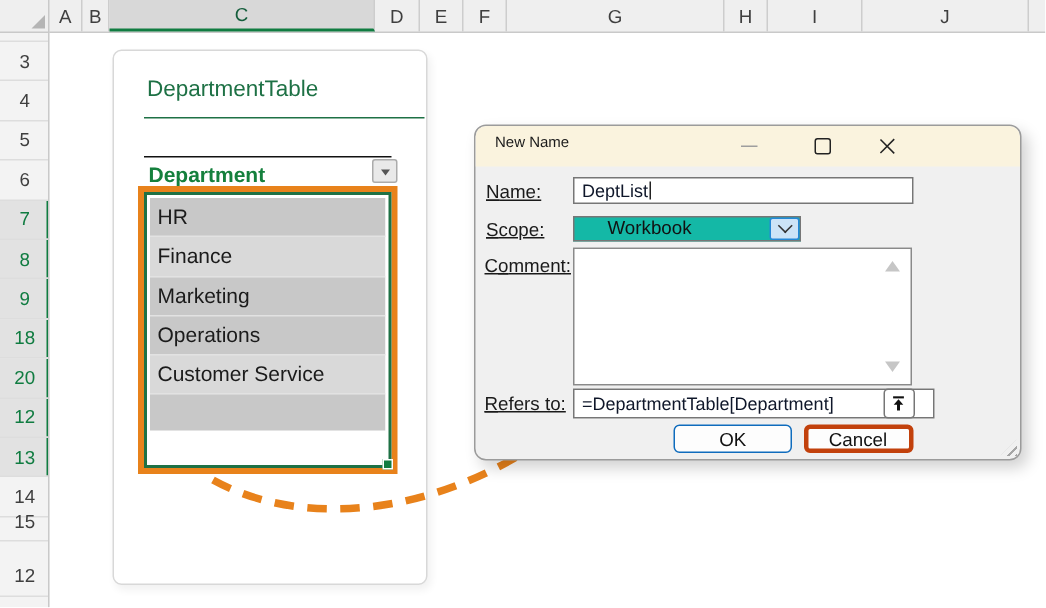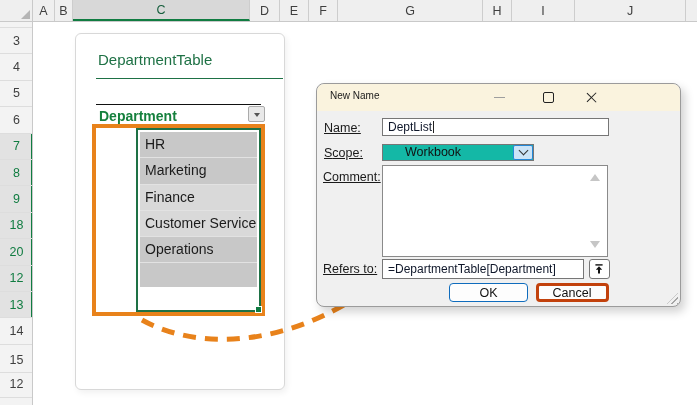--- a/index.html
+++ b/index.html
@@ -29,21 +29,21 @@
   .title-underline{position:absolute;left:20px;top:44px;width:187px;border-top:1.5px solid #1E7145;}
   .tbl-topline{position:absolute;left:20px;top:70px;width:165px;border-top:1.6px solid #111;}
   .tbl-header{position:absolute;left:23px;top:74px;font-size:14px;font-weight:bold;color:#15803d;}
   .filter-btn{position:absolute;left:172px;top:72px;width:17px;height:16px;background:#E9E9E9;
     border:1px solid #ABABAB;border-radius:2px;display:flex;align-items:center;justify-content:center;box-sizing:border-box;}
   .filter-tri{width:0;height:0;border:3.5px solid transparent;border-top:4.5px solid #555;margin-top:4px;}
 
   
   .selection{position:absolute;left:92px;top:124px;width:173px;height:192px;
     border:4px solid #E8821B;box-sizing:border-box;}
-  .sel-green{position:absolute;inset:0;border:2px solid #1E7145;margin-left:40px;}
+  .sel-green{position:absolute;inset:0;border:2px solid #1E7145;}
   .tbl-rows{position:absolute;inset:2px;overflow:hidden;}
   .trow{box-sizing:border-box;font-size:14px;color:#1B1B1B;line-height:25px;padding-left:5px;
     border-bottom:1px solid #E2E2E2;}
   .trow.odd{background:#C8C8C8;}
   .trow.even{background:#D9D9D9;}
   .fill-handle{position:absolute;right:-3px;bottom:-3px;width:7px;height:7px;background:#107C41;
     border:1.5px solid #fff;box-sizing:border-box;}
 
   
   .dialog{position:absolute;left:316px;top:83px;width:365px;height:224px;background:#F0F0F0;
@@ -112,43 +112,43 @@
       <div class="rowcell" style="top: 58.8px;">5</div>
       <div class="rowcell" style="top: 85.2px;">6</div>
       <div class="rowcell sel" style="top: 111.6px;">7</div>
       <div class="rowcell sel" style="top: 138px;">8</div>
       <div class="rowcell sel" style="top: 164.4px;">9</div>
       <div class="rowcell sel" style="top: 190.8px;">18</div>
       <div class="rowcell sel" style="top: 217.2px;">20</div>
       <div class="rowcell sel" style="top: 243.6px;">12</div>
       <div class="rowcell sel" style="top: 270px;">13</div>
       <div class="rowcell" style="top: 296.4px;">14</div>
-      <div class="rowcell" style="top: 325px;">15</div>
+      <div class="rowcell" style="top: 313px;">15</div>
       <div class="rowcell" style="top: 349.2px;">12</div>
       <div class="rowcell" style="top: 375.6px;">17</div>
     </div>
 
   <div class="card">
     <div class="card-title">DepartmentTable</div>
     <div class="title-underline"></div>
     <div class="tbl-topline"></div>
     <div class="tbl-header">Department</div>
     <div class="filter-btn">
       <div class="filter-tri"></div>
     </div>
   </div>
 
   <div class="selection">
     <div class="sel-green">
       <div class="tbl-rows">
           <div class="trow odd" style="height: 26.3px;">HR</div>
+          <div class="trow even" style="height: 26.3px;">Finance</div>
           <div class="trow odd" style="height: 26.3px;">Marketing</div>
-          <div class="trow even" style="height: 26.3px;">Finance</div>
+          <div class="trow odd" style="height: 26.3px;">Operations</div>
           <div class="trow even" style="height: 26.3px;">Customer Service</div>
-          <div class="trow odd" style="height: 26.3px;">Operations</div>
           <div class="trow odd" style="height: 23.2px; border-bottom: none;"></div>
         </div>
       <div class="fill-handle"></div>
     </div>
   </div>
 
   <svg class="annot" width="697" height="405">
     <defs>
       <marker id="ah" viewBox="0 0 10 10" refX="6" refY="5" markerWidth="4.4" markerHeight="4.4" orient="auto">
         <path d="M0,0 L10,5 L0,10 z" fill="#E8821B"></path>
@@ -186,21 +186,21 @@
     </div>
 
     <div class="dlg-label" style="left:6px;top:86px;"><span>C</span><span class="u">o</span><span>mment:</span></div>
     <div class="textarea" style="left:65px;top:81px;width:226px;height:91.5px;">
       <span></span>
       <div class="scroll-up" style="right:7px;top:8px;"></div>
       <div class="scroll-dn" style="right:7px;bottom:8px;"></div>
     </div>
 
     <div class="dlg-label" style="left:6px;top:178px;"><span class="u">R</span><span>efers to:</span></div>
-    <div class="txt-input" style="left:65px;top:174.5px;width:202px;height:20px;">
+    <div class="txt-input" style="left:65px;top:174.5px;width:241px;height:20px;">
       <span>=DepartmentTable[Department]</span>
     </div>
     <div class="collapse-btn" style="left:271.5px;top:174.5px;width:21px;height:20px;">
       <svg width="12" height="12" viewBox="0 0 12 12">
         <rect x="2.4" y="1.2" width="7.2" height="1.4" fill="#111"></rect>
         <polygon points="6,3.2 2.8,6.8 5,6.8 5,10.6 7,10.6 7,6.8 9.2,6.8" fill="#111"></polygon>
       </svg>
     </div>
 
     <div class="dlg-btn ok" style="left:132px;top:199px;width:79px;">OK</div>

